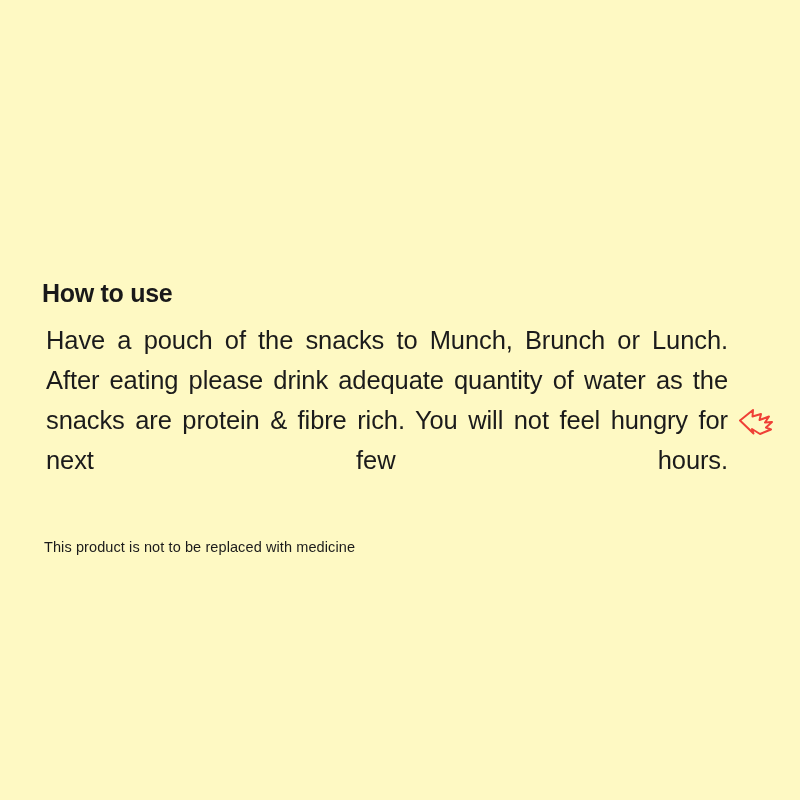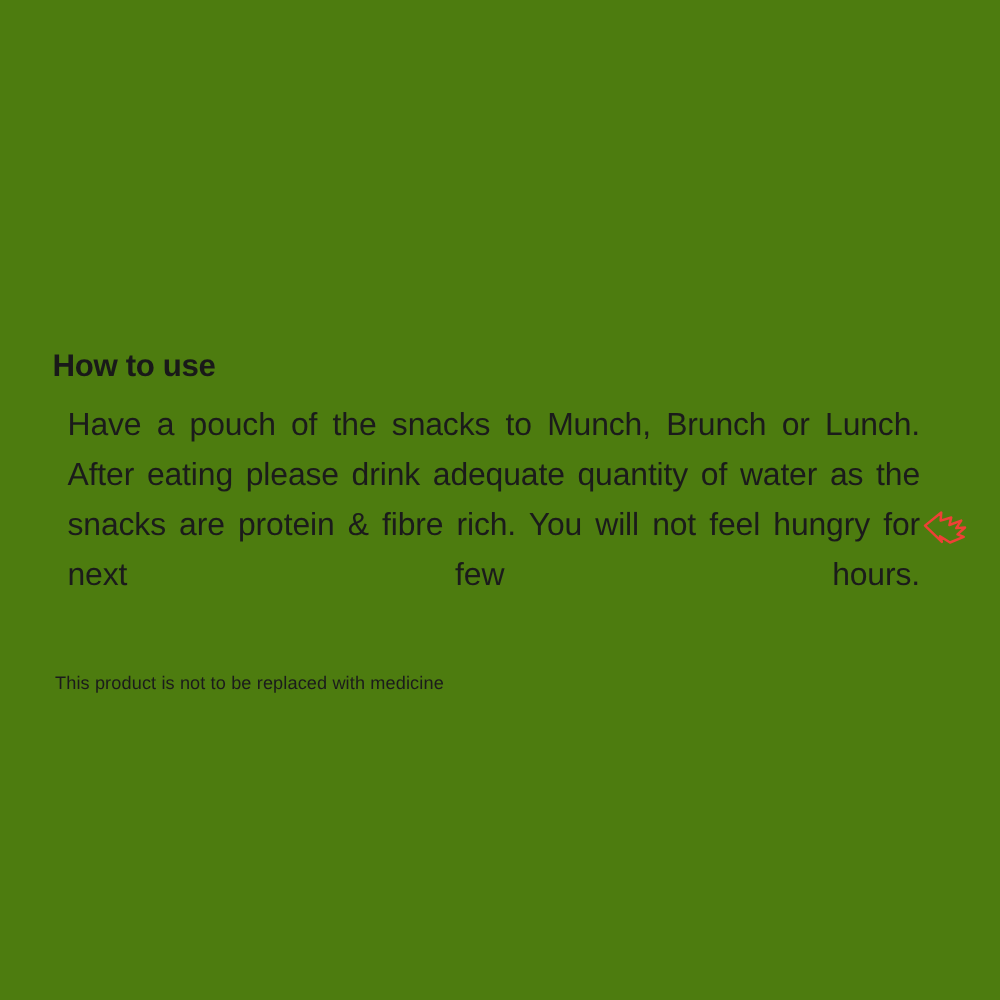--- a/index.html
+++ b/index.html
@@ -10,21 +10,21 @@
     width: 800px;
     height: 800px;
     background: #fdfaed;
     font-family: "Liberation Sans", sans-serif;
     overflow: hidden;
   }
   .page {
     position: relative;
     width: 800px;
     height: 800px;
-    background: #4d7c0f;
+    background: #fef9c3;
     box-sizing: border-box;
   }
   .content {
     position: absolute;
     left: 42px;
     top: 278px;
     width: 700px;
   }
   .heading {
     font-size: 25px;
@@ -32,21 +32,21 @@
     color: #191919;
     letter-spacing: -0.3px;
     margin: 0 0 12px 0;
     line-height: 1.2;
   }
   .body-text {
     font-size: 25.5px;
     color: #1b1b1b;
     line-height: 40px;
     letter-spacing: -0.1px;
-    margin: 12px;
+    margin: 4px;
     width: 682px;
     text-align: justify;
     text-justify: inter-word;
     font-weight: 400;
   }
   .body-text::after {
     content: "";
     display: inline-block;
     width: 100%;
   }

